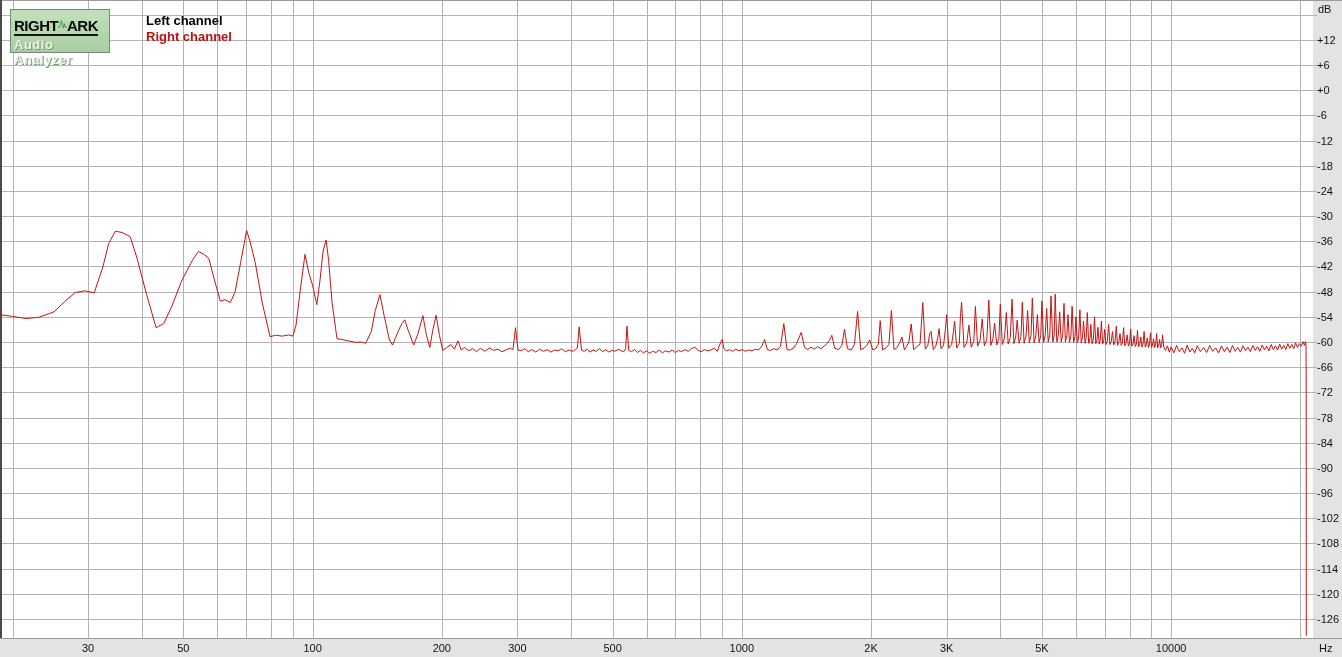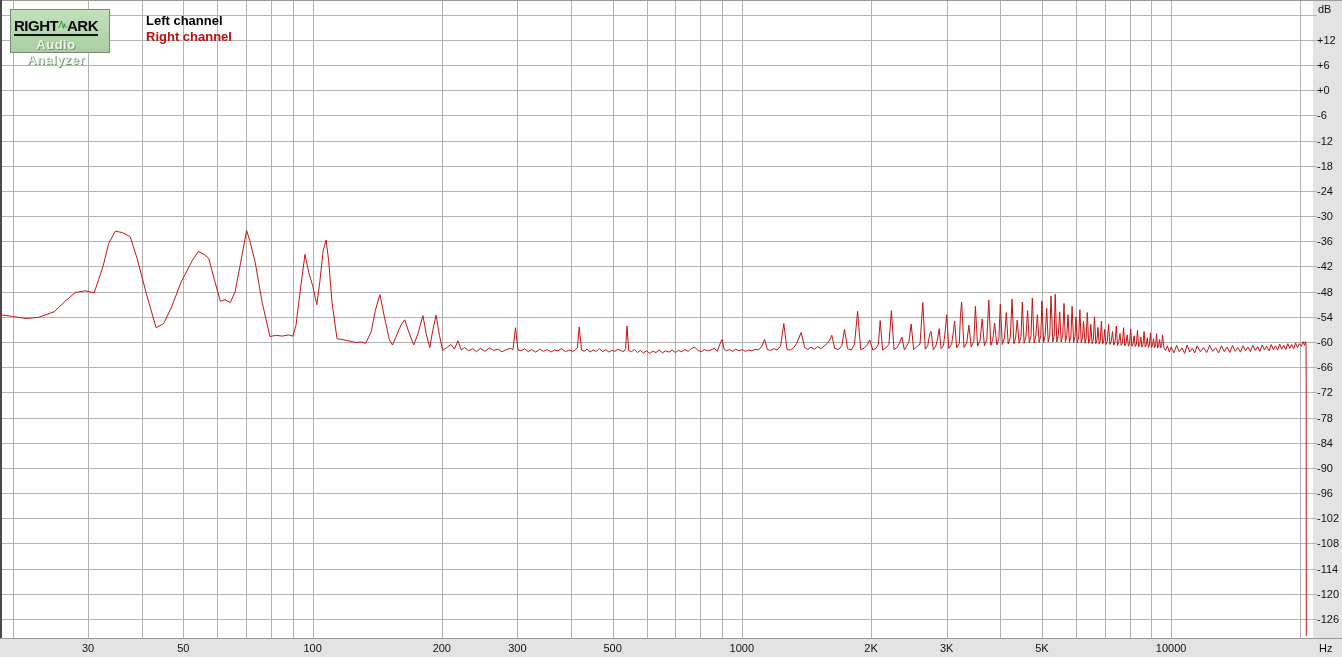--- a/index.html
+++ b/index.html
@@ -6,21 +6,21 @@
   .stage{position:relative;width:1342px;height:657px;overflow:hidden;
          font-family:"Liberation Sans",sans-serif;}
   .plot-svg{position:absolute;left:0;top:0;}
   .logo{position:absolute;left:10px;top:9px;width:100px;height:44px;box-sizing:border-box;
         border:1px solid var(--logo-border,#7a8a7a);
         background:linear-gradient(var(--logo-bg-top,#c3e0bd),var(--logo-bg-bottom,#a9cea1));
         padding:2px 11px 0 3px;}
   .logo-top{display:flex;align-items:flex-end;height:22px;border-bottom:2px solid #141414;
             font-weight:bold;font-size:15px;letter-spacing:-0.5px;color:var(--logo-text,#0a0a0a);}
   .logo-top .pulse{margin:0 0 1px 0;}
-  .logo-sub{font-weight:bold;font-size:13px;text-align:center;margin-top:1px;letter-spacing:0.5px;
+  .logo-sub{font-weight:bold;font-size:13px;text-align:left;margin-top:1px;letter-spacing:0.5px;
             color:var(--logo-subtitle,#edf2ec);
             text-shadow:1px 1px 0 var(--logo-subtitle-shadow,#6f9c6c);}
   .legend{position:absolute;left:122px;top:13px;font-weight:bold;font-size:13px;line-height:16px;margin-left:24px;}
   .legend-left{color:var(--legend-left,#000);}
   .legend-right{color:var(--legend-right,#bb1111);}
 </style>
 </head>
 <body>
 
 <div class="stage">

